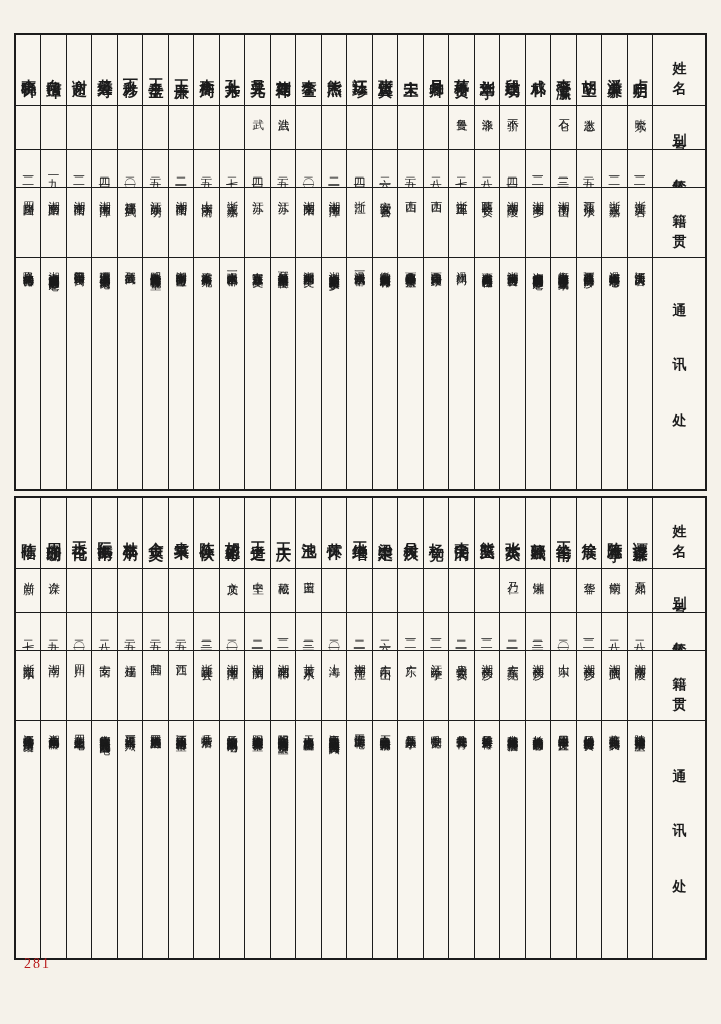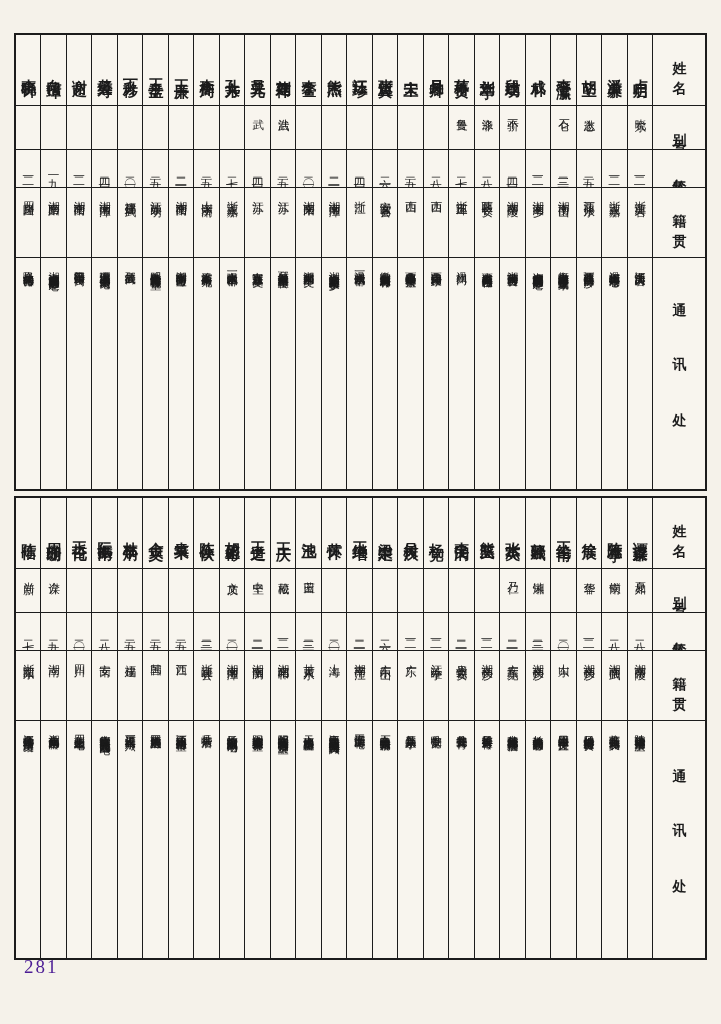--- a/index.html
+++ b/index.html
@@ -42,21 +42,21 @@
   .t-addr{font-size:11px;letter-spacing:0.5px;line-height:12.6px;max-height:100%;}
   .hcol .cell{align-items:center;padding-top:0;}
   .htxt{font-weight:700;font-size:14px;}
   .h-name{letter-spacing:20px;}
   .h-alias{letter-spacing:6px;}
   .h-age{letter-spacing:1px;}
   .h-native{letter-spacing:20px;}
   .h-address{letter-spacing:56px;}
   .page-number{
     position:absolute;left:24px;top:956px;
-    font-size:19px;letter-spacing:2px;color:#4c1d95;
+    font-size:14px;letter-spacing:2px;color:#b91c1c;
   }
 </style>
 </head>
 <body>
 
 <div class="page">
   <div class="table table-1">
       <div class="col hcol">
         <div class="cell c-name">
           <span class="vtext htxt h-name">姓名</span>

